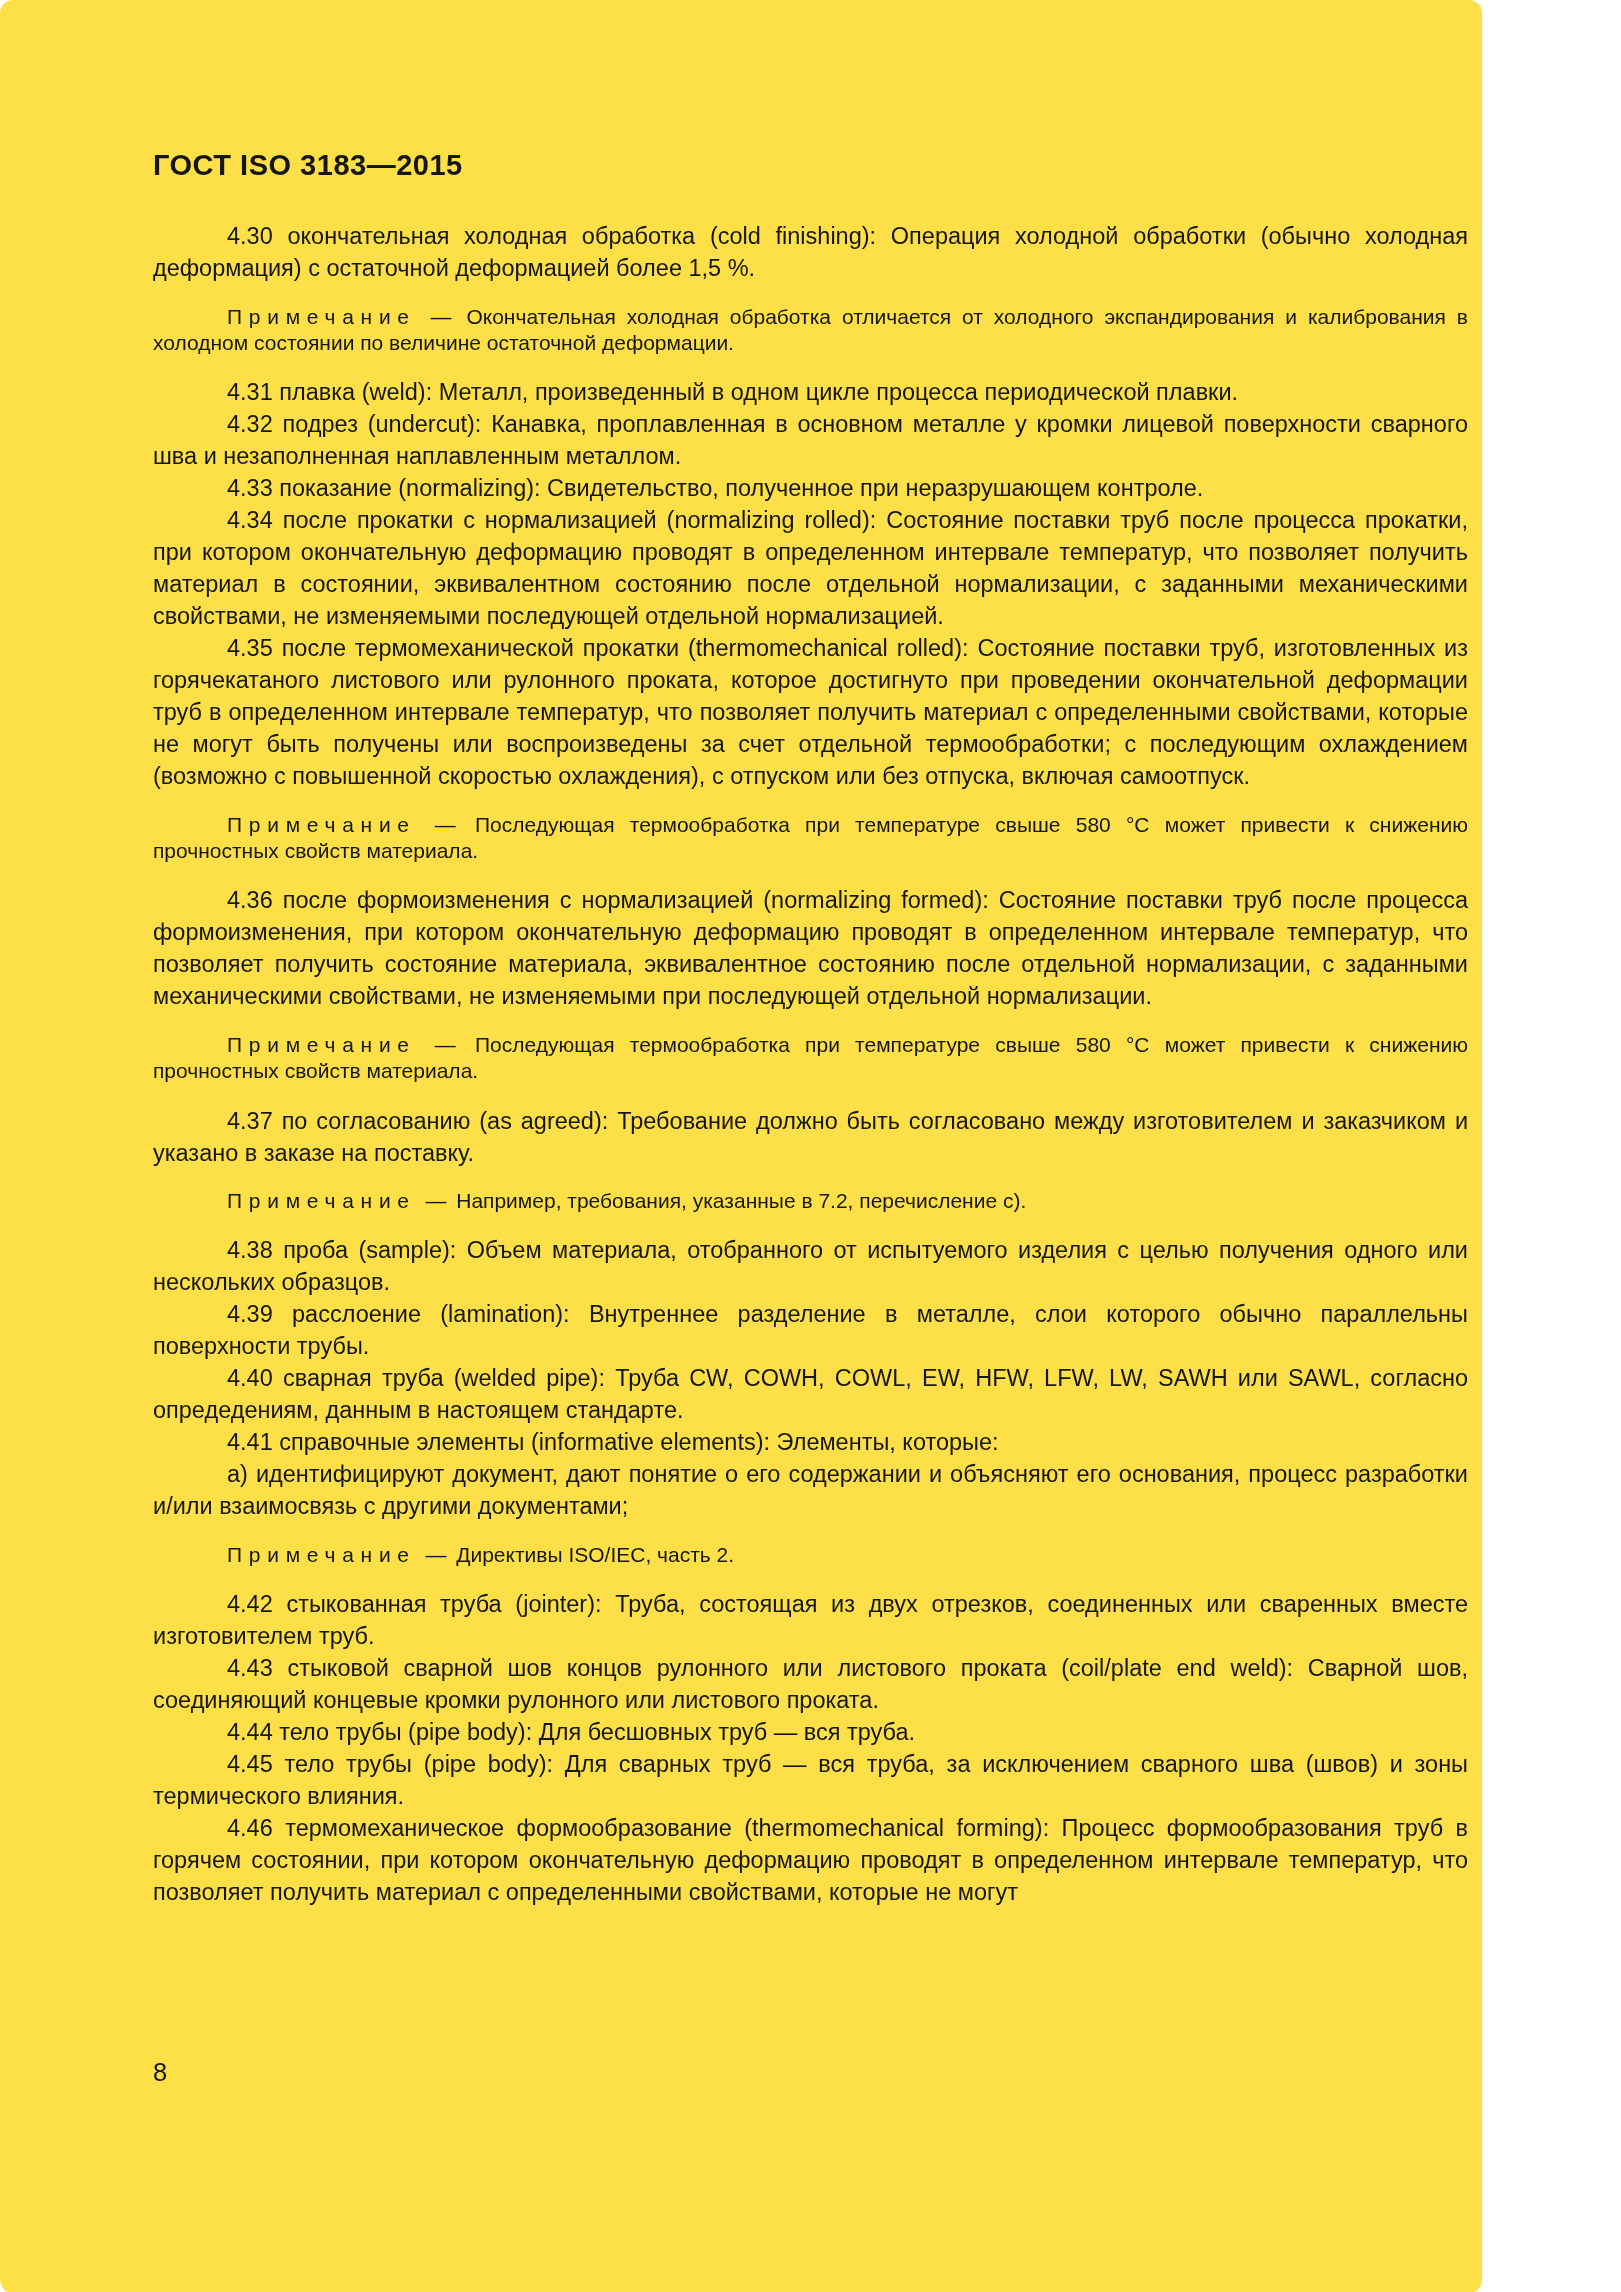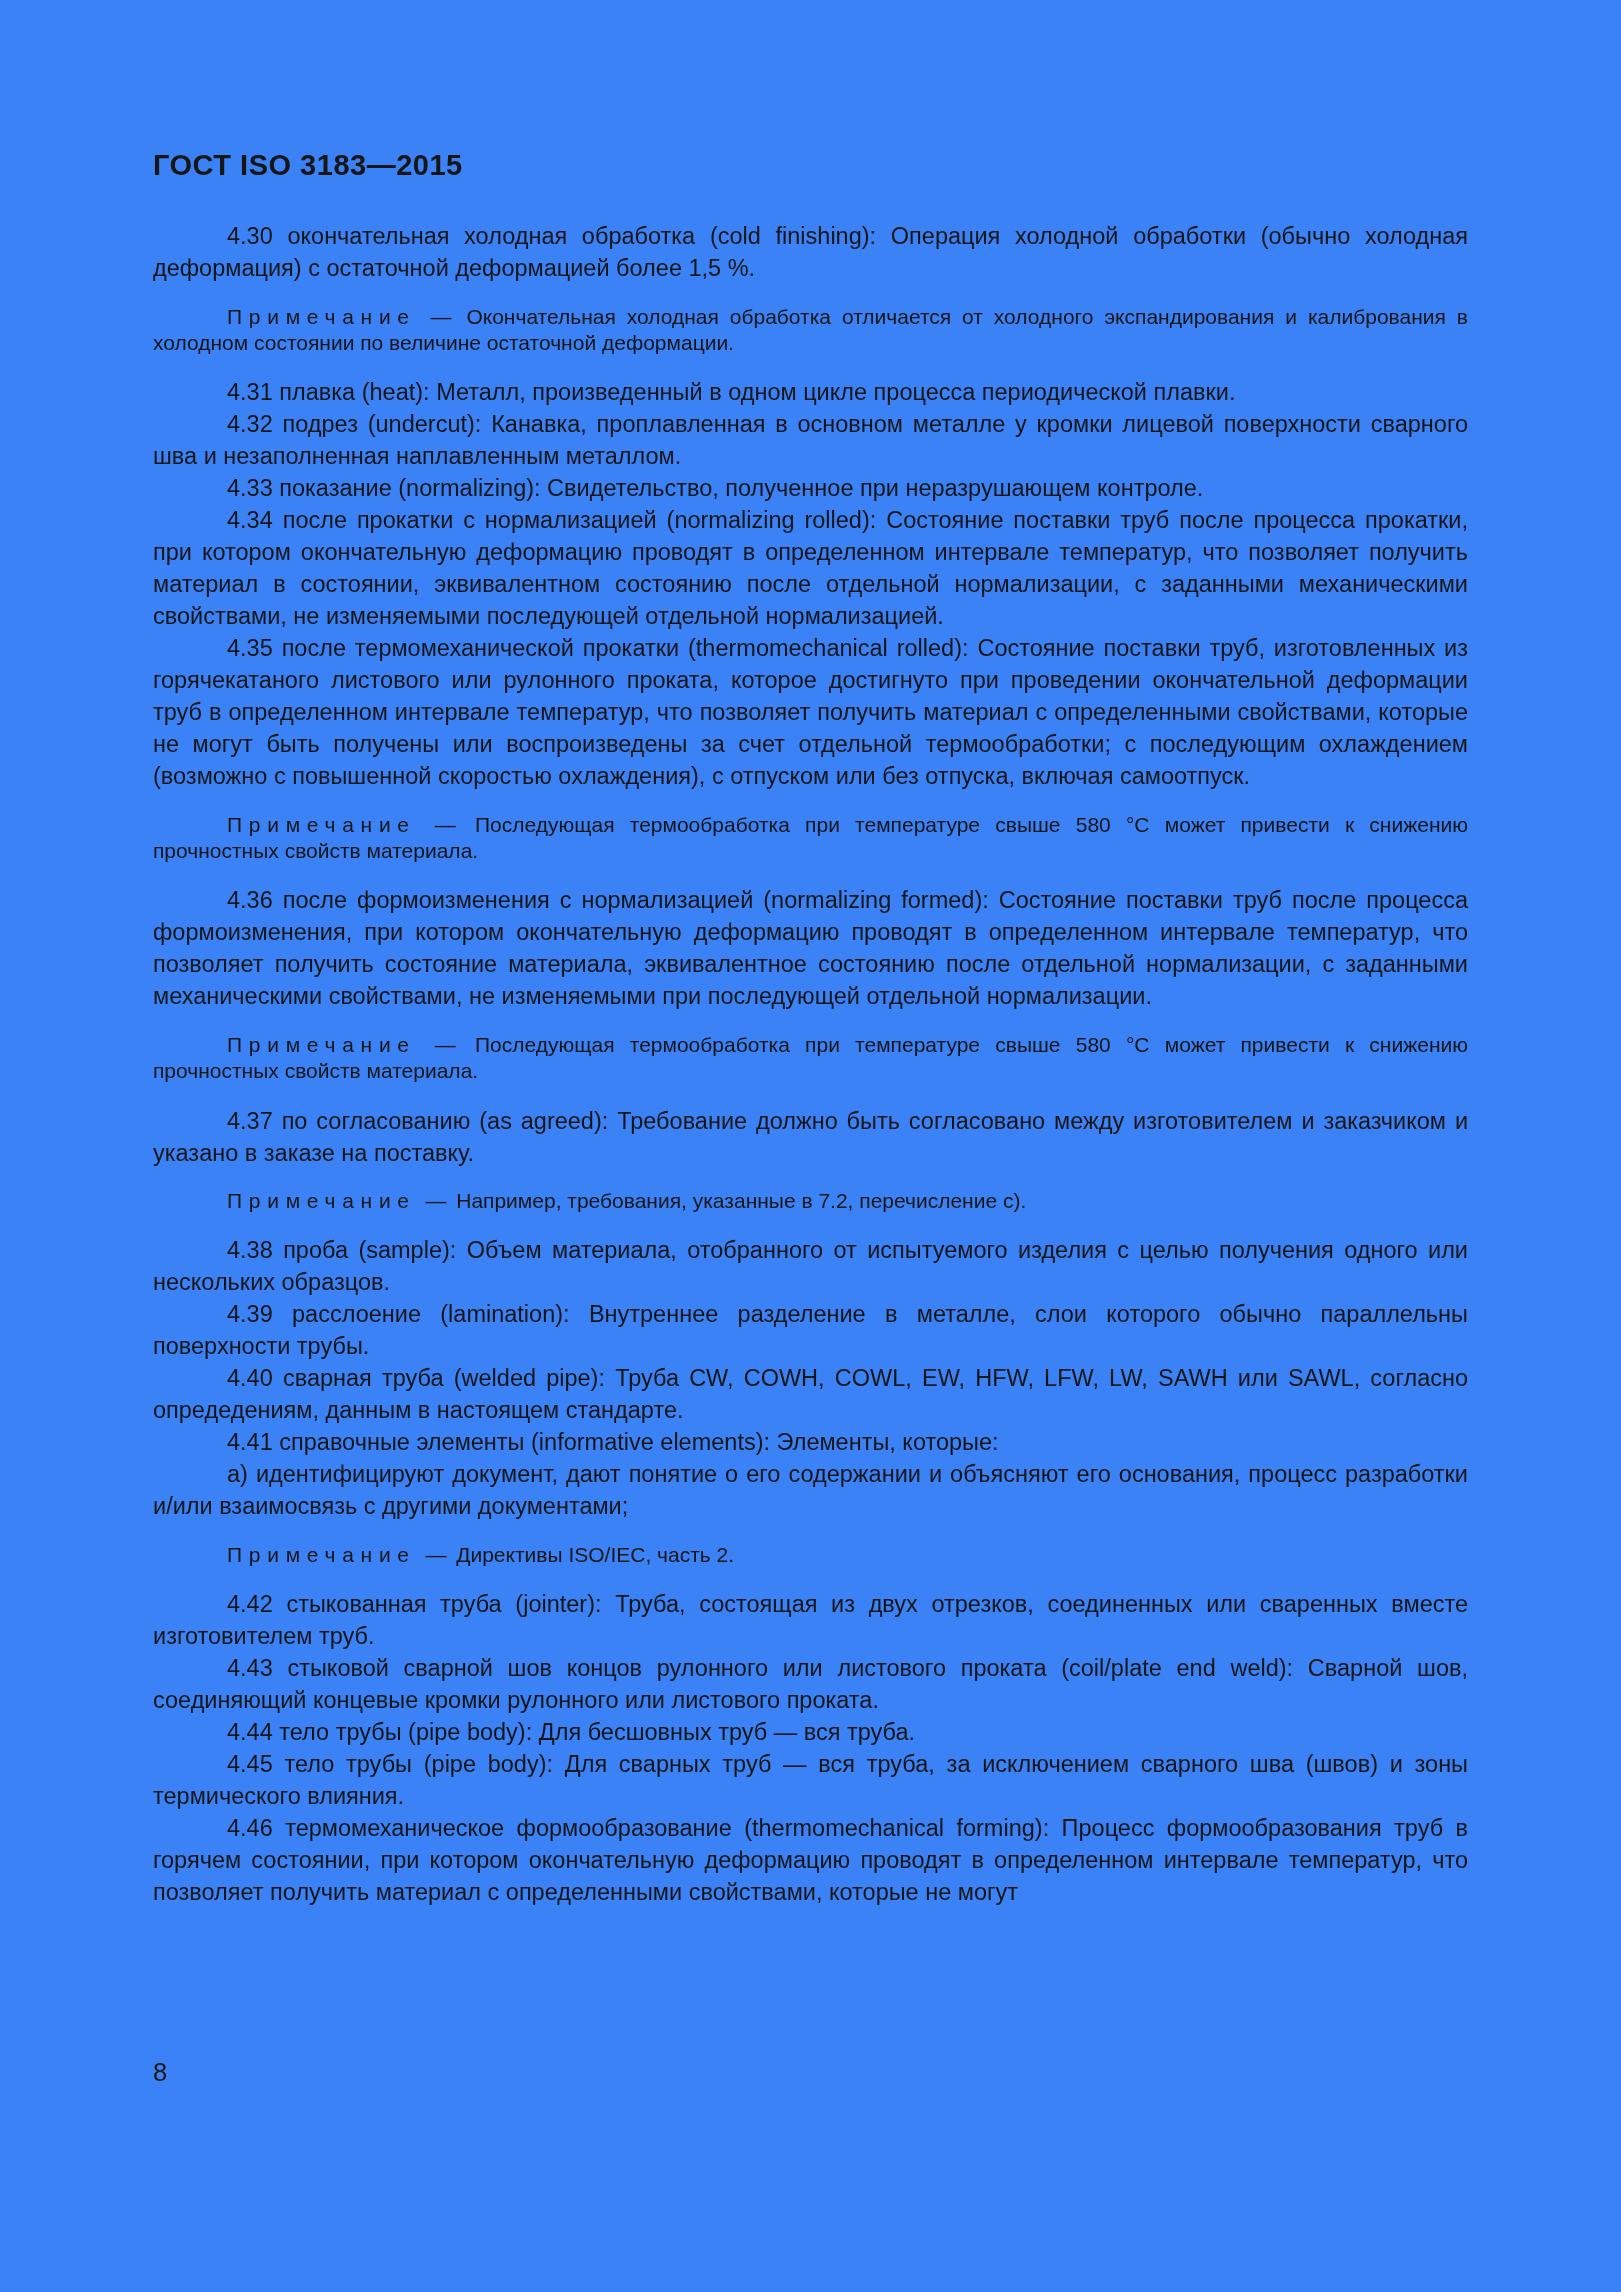--- a/index.html
+++ b/index.html
@@ -1,23 +1,24 @@
 <!DOCTYPE html>
 <html lang="ru"><head>
 <meta charset="utf-8">
 <style>
   html, body { margin: 0; padding: 0; background: #ffffff; }
   .page {
     position: relative;
-    width: 1621px;
+    width: 1482px;
     height: 2293px;
-    background: #3b82f6;
+    background: #fde047;
     font-family: "Liberation Sans", sans-serif;
     color: #161616;
     overflow: hidden;
+    border-radius: 13px;
   }
   .running-header {
     position: absolute;
     left: 153px;
     top: 149px;
     font-size: 29px;
     font-weight: 700;
     letter-spacing: 0.5px;
     white-space: nowrap;
   }
@@ -53,21 +54,21 @@
 </style>
 </head>
 <body>
 
 <div class="page">
   <div class="running-header">ГОСТ ISO 3183—2015</div>
 
   <main class="content">
       <p class="para"><span class="term-number">4.30</span> <span class="term-name">окончательная холодная обработка</span> <span class="term-english">(cold finishing):</span> <span class="term-def">Операция холодной обработки (обычно холодная деформация) с остаточной деформацией более 1,5 %.</span></p>
       <p class="note"><span class="note-label">Примечание</span> <span class="note-dash">—</span> <span class="note-text">Окончательная холодная обработка отличается от холодного экспандирования и калибрования в холодном состоянии по величине остаточной деформации.</span></p>
-      <p class="para"><span class="term-number">4.31</span> <span class="term-name">плавка</span> <span class="term-english">(heat):</span> <span class="term-def">Металл, произведенный в одном цикле процесса периодической плавки.</span></p>
+      <p class="para"><span class="term-number">4.31</span> <span class="term-name">плавка</span> <span class="term-english">(weld):</span> <span class="term-def">Металл, произведенный в одном цикле процесса периодической плавки.</span></p>
       <p class="para"><span class="term-number">4.32</span> <span class="term-name">подрез</span> <span class="term-english">(undercut):</span> <span class="term-def">Канавка, проплавленная в основном металле у кромки лицевой поверхности сварного шва и незаполненная наплавленным металлом.</span></p>
       <p class="para"><span class="term-number">4.33</span> <span class="term-name">показание</span> <span class="term-english">(normalizing):</span> <span class="term-def">Свидетельство, полученное при неразрушающем контроле.</span></p>
       <p class="para"><span class="term-number">4.34</span> <span class="term-name">после прокатки с нормализацией</span> <span class="term-english">(normalizing rolled):</span> <span class="term-def">Состояние поставки труб после процесса прокатки, при котором окончательную деформацию проводят в определенном интервале температур, что позволяет получить материал в состоянии, эквивалентном состоянию после отдельной нормализации, с заданными механическими свойствами, не изменяемыми последующей отдельной нормализацией.</span></p>
       <p class="para"><span class="term-number">4.35</span> <span class="term-name">после термомеханической прокатки</span> <span class="term-english">(thermomechanical rolled):</span> <span class="term-def">Состояние поставки труб, изготовленных из горячекатаного листового или рулонного проката, которое достигнуто при проведении окончательной деформации труб в определенном интервале температур, что позволяет получить материал с определенными свойствами, которые не могут быть получены или воспроизведены за счет отдельной термообработки; с последующим охлаждением (возможно с повышенной скоростью охлаждения), с отпуском или без отпуска, включая самоотпуск.</span></p>
       <p class="note"><span class="note-label">Примечание</span> <span class="note-dash">—</span> <span class="note-text">Последующая термообработка при температуре свыше 580 °С может привести к снижению прочностных свойств материала.</span></p>
       <p class="para"><span class="term-number">4.36</span> <span class="term-name">после формоизменения с нормализацией</span> <span class="term-english">(normalizing formed):</span> <span class="term-def">Состояние поставки труб после процесса формоизменения, при котором окончательную деформацию проводят в определенном интервале температур, что позволяет получить состояние материала, эквивалентное состоянию после отдельной нормализации, с заданными механическими свойствами, не изменяемыми при последующей отдельной нормализации.</span></p>
       <p class="note"><span class="note-label">Примечание</span> <span class="note-dash">—</span> <span class="note-text">Последующая термообработка при температуре свыше 580 °С может привести к снижению прочностных свойств материала.</span></p>
       <p class="para"><span class="term-number">4.37</span> <span class="term-name">по согласованию</span> <span class="term-english">(as agreed):</span> <span class="term-def">Требование должно быть согласовано между изготовителем и заказчиком и указано в заказе на поставку.</span></p>
       <p class="note"><span class="note-label">Примечание</span> <span class="note-dash">—</span> <span class="note-text">Например, требования, указанные в 7.2, перечисление c).</span></p>
       <p class="para"><span class="term-number">4.38</span> <span class="term-name">проба</span> <span class="term-english">(sample):</span> <span class="term-def">Объем материала, отобранного от испытуемого изделия с целью получения одного или нескольких образцов.</span></p>

